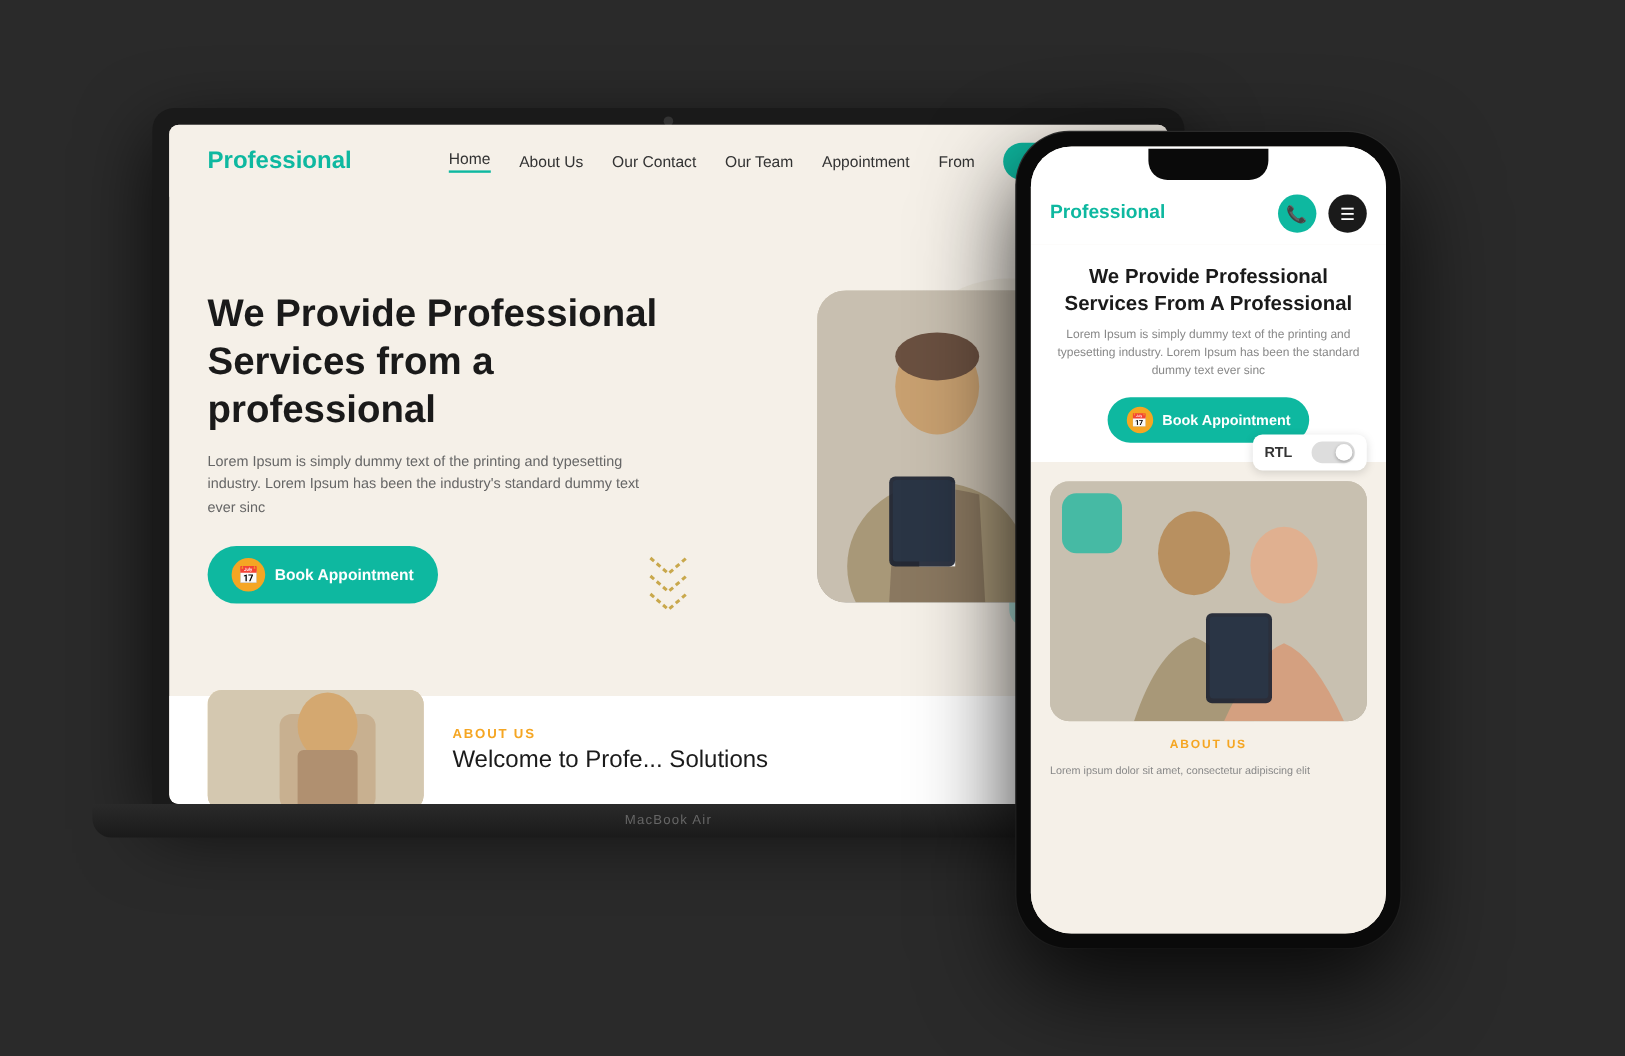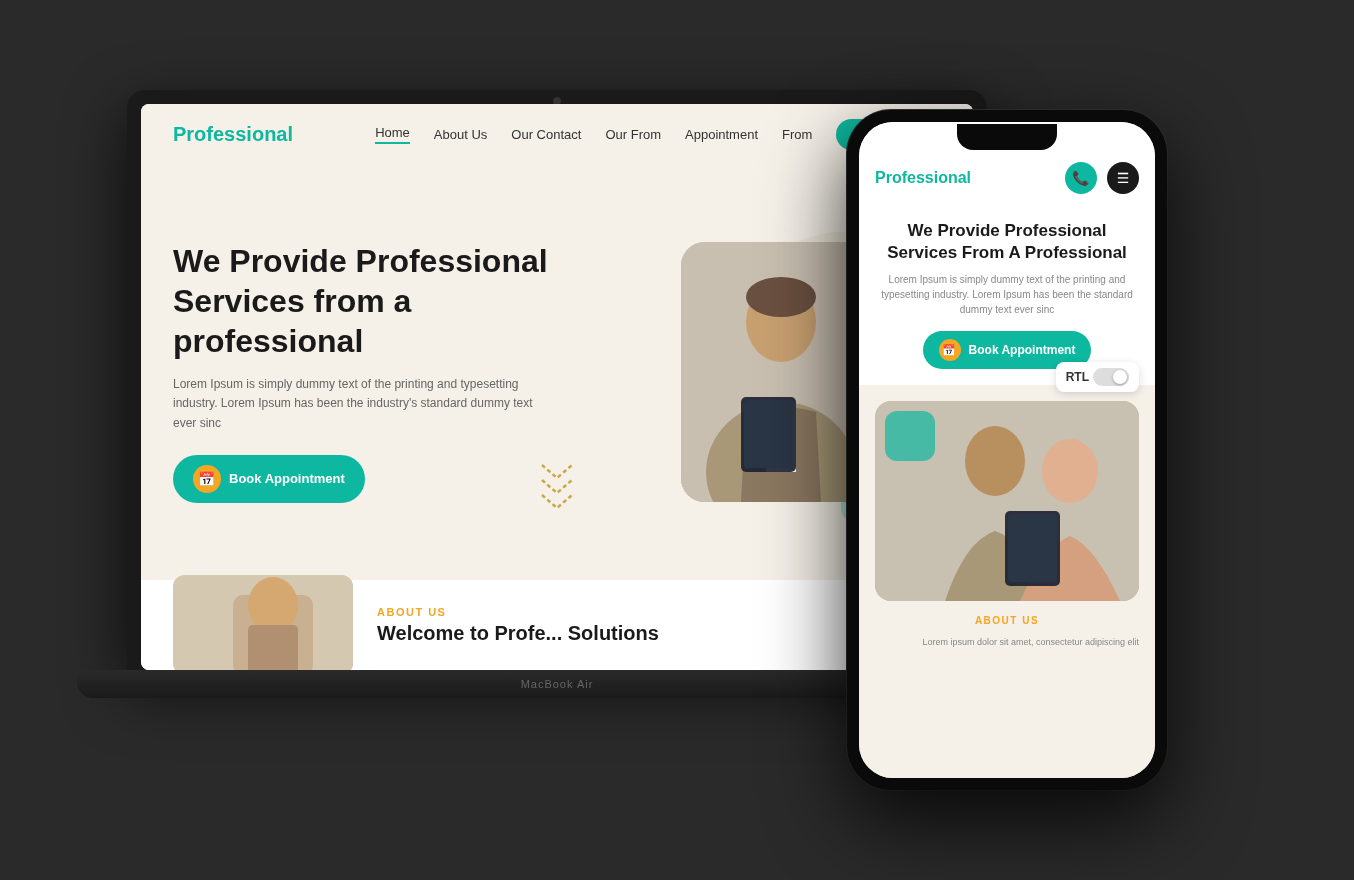--- a/index.html
+++ b/index.html
@@ -233,21 +233,21 @@
     .about-text-area {}
     .about-label {
       font-size: 11px;
       font-weight: 700;
       color: #f5a623;
       letter-spacing: 1.5px;
       margin-bottom: 4px;
     }
     .about-title {
       font-size: 20px;
-      font-weight: 700;
+      font-weight: 400;
       color: #1a1a1a;
     }
 
     
     .phone-shell {
       position: absolute;
       right: 60px;
       top: 50px;
       width: 320px;
       height: 680px;
@@ -362,21 +362,21 @@
     
     .rtl-toggle {
       position: absolute;
       right: 16px;
       top: 240px;
       background: white;
       border-radius: 8px;
       padding: 6px 10px;
       display: flex;
       align-items: center;
-      gap: 4px;
+      gap: 16px;
       font-size: 12px;
       font-weight: 600;
       color: #333;
       box-shadow: 0 2px 8px rgba(0,0,0,0.15);
       z-index: 30;
     }
     .toggle-switch {
       width: 36px;
       height: 18px;
       background: #ddd;
@@ -433,21 +433,21 @@
     .phone-about-title {
       font-size: 16px;
       font-weight: 800;
       color: #1a1a1a;
       text-align: center;
       line-height: 1.3;
     }
     .phone-about-desc {
       font-size: 9px;
       color: #888;
-      text-align: right;
+      text-align: left;
       line-height: 1.5;
     }
 
     
     .scene {
       position: relative;
       width: 1100px;
       height: 760px;
       display: flex;
       flex-direction: column;
@@ -479,21 +479,21 @@
       <div class="laptop-notch"></div>
       <div class="laptop-screen">
         <div class="website">
 
           <nav class="navbar">
             <div class="brand-logo">Professional</div>
             <div class="nav-links">
               <a href="#" class="active">Home</a>
               <a href="#">About Us</a>
               <a href="#">Our Contact</a>
-              <a href="#">Our From</a>
+              <a href="#">Our Team</a>
               <a href="#">Appointment</a>
               <a href="#">From</a>
             </div>
             <button class="contact-btn">Contact Us</button>
           </nav>
 
           <div class="hero">
             <div class="hero-content">
               <h1 class="hero-title">We Provide Professional Services from a professional</h1>
               <p class="hero-desc">Lorem Ipsum is simply dummy text of the printing and typesetting industry.

